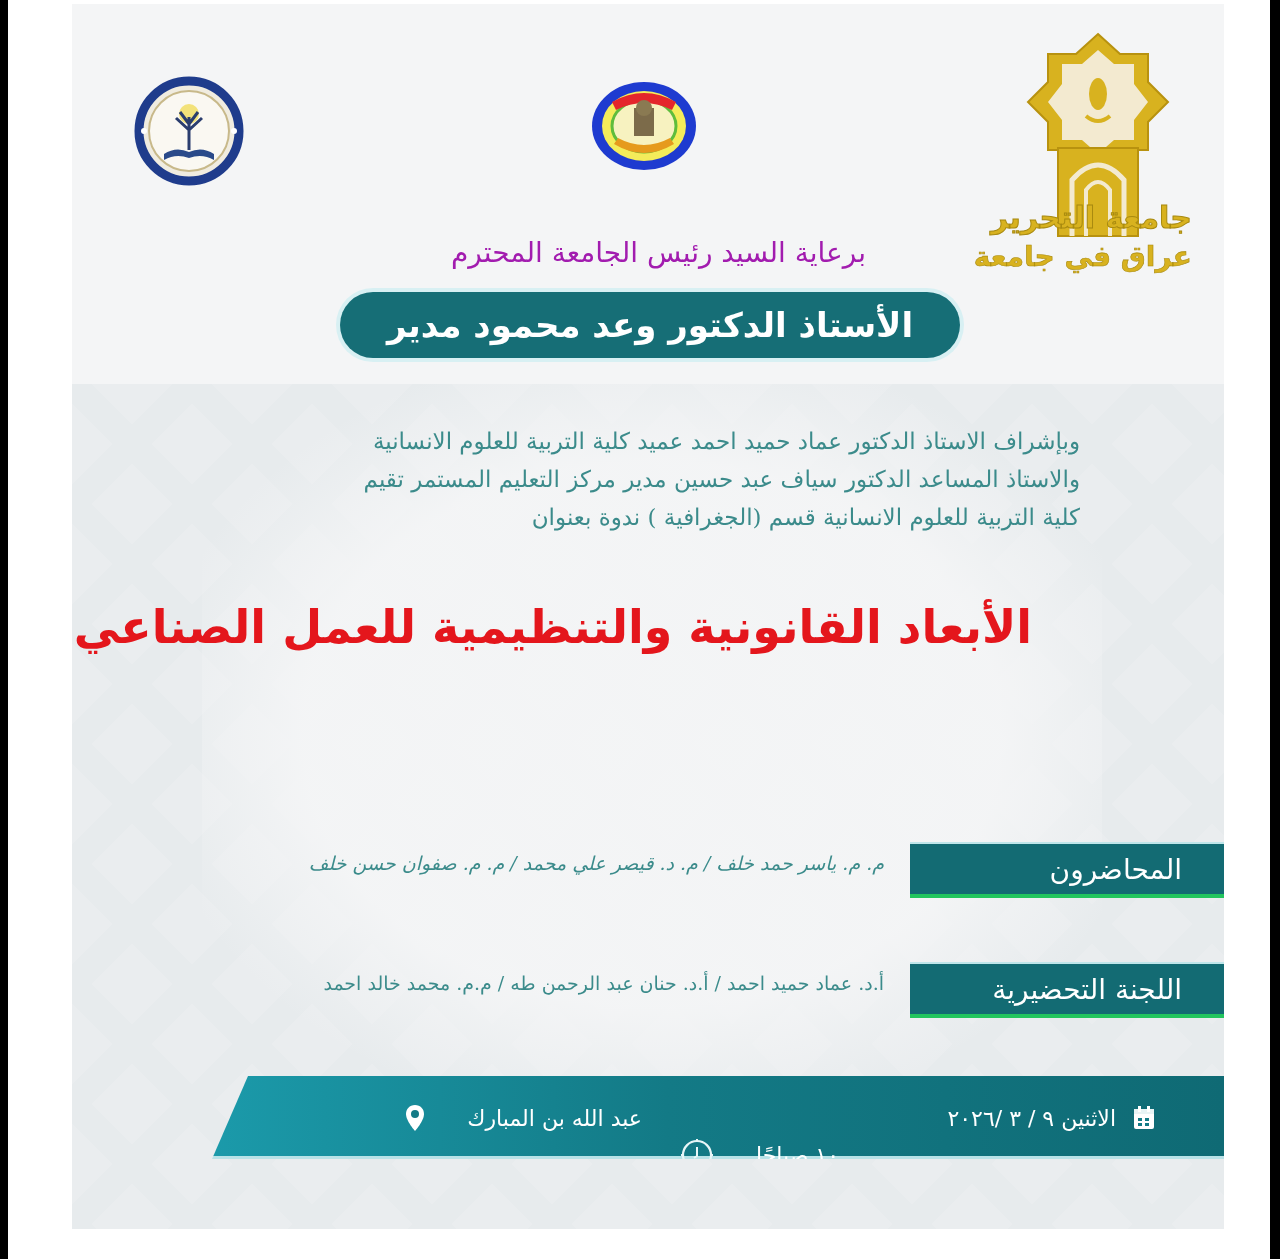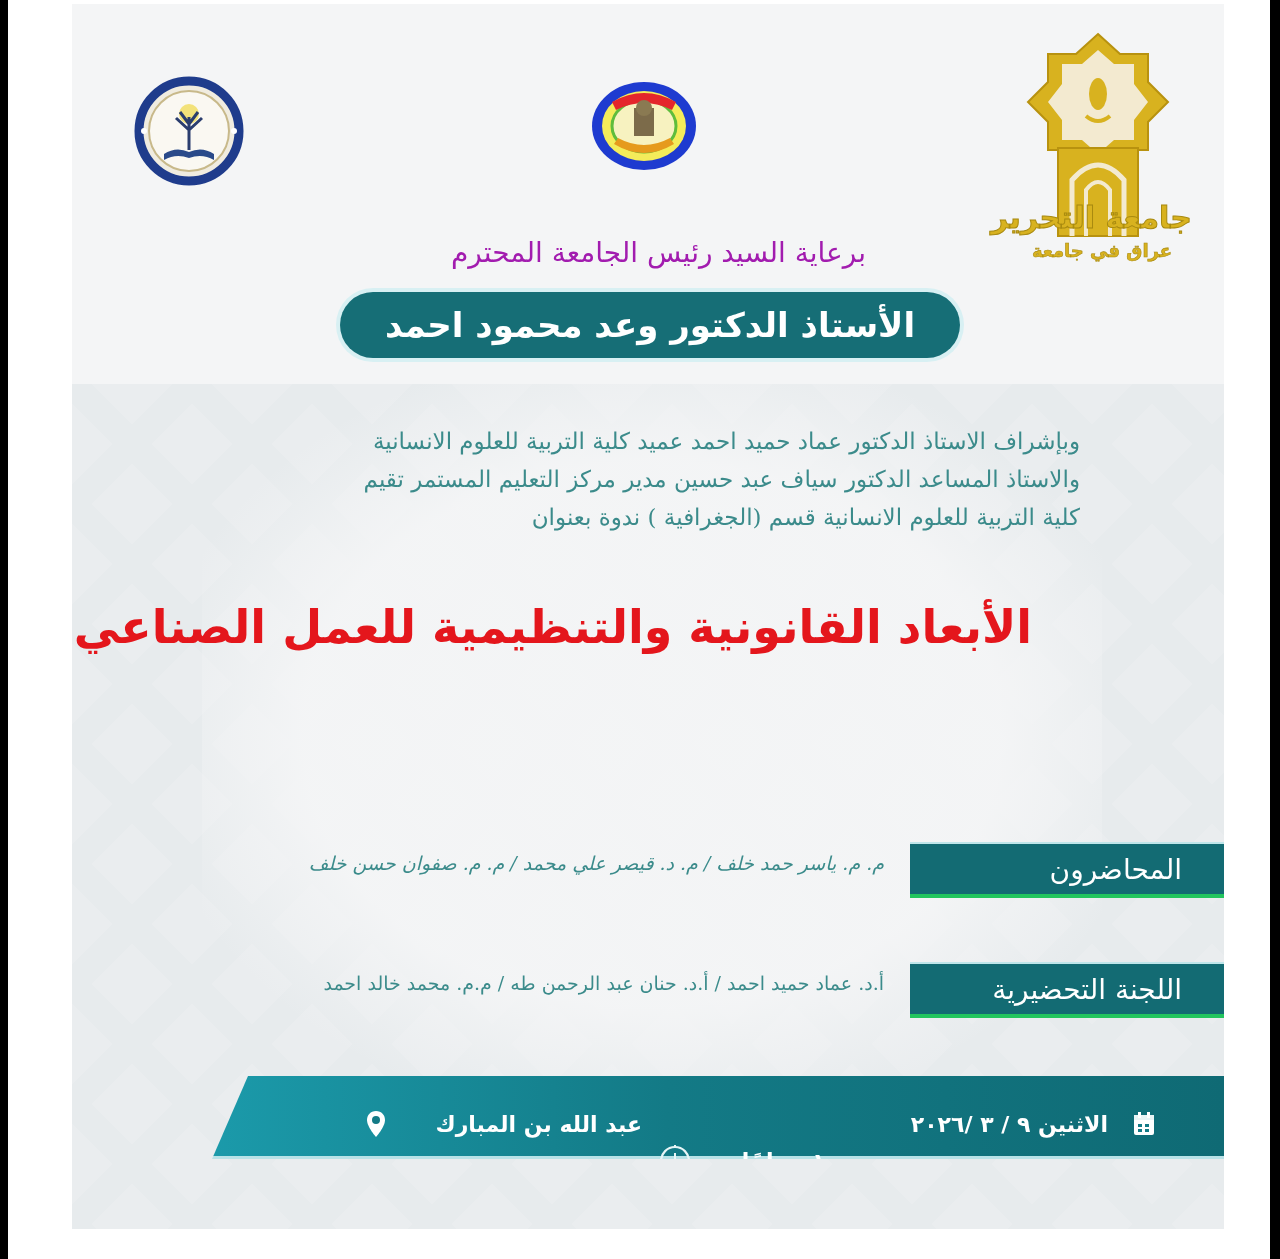--- a/index.html
+++ b/index.html
@@ -79,22 +79,22 @@
   .names-lecturers { top:848px;font-style:italic; }
   .names-committee { top:968px; }
 
   .info-bar {
     position:absolute; left:140px; top:1072px; width:1012px; height:80px;
     background:linear-gradient(90deg, #1b9aaa 0%, #137a86 45%, #0f6a74 100%);
     clip-path:polygon(36px 0, 100% 0, 100% 100%, 0 100%);
     border-bottom:3px solid #b8e2e7;
   }
   .info-item {
-    position:absolute; top:28px; height:40px; display:flex; align-items:center; gap:24px;
-    color:#fff; font-weight:bold; font-size:22px; direction:rtl; white-space:nowrap;
+    position:absolute; top:22px; height:40px; display:flex; align-items:center; gap:16px;
+    color:#fff; font-weight:normal; font-size:22px; direction:rtl; white-space:nowrap;
   }
   .info-date { right:68px; }
   .info-time { right:385px;margin-top:37px; }
   .info-place { right:582px; }
   .icon svg { display:block; }
 </style>
 </head>
 <body>
 
 <div class="frame">
@@ -133,26 +133,26 @@
         </g>
         <polygon points="100,20 116,34 136,34 136,54 150,72 136,90 136,110 116,110 100,124 84,110 64,110 64,90 50,72 64,54 64,34 84,34" fill="#f3ead0"></polygon>
         <ellipse cx="100" cy="64" rx="9" ry="16" fill="#d8b21f"></ellipse>
         <path d="M88 86 Q100 96 112 86" stroke="#d8b21f" stroke-width="4" fill="none"></path>
         <rect x="60" y="118" width="80" height="88" fill="#d8b21f" stroke="#b8920f" stroke-width="2"></rect>
         <path d="M74 206 L74 150 Q100 120 126 150 L126 206" fill="none" stroke="#f3ead0" stroke-width="5"></path>
         <path d="M88 206 L88 160 Q100 144 112 160 L112 206" fill="none" stroke="#f3ead0" stroke-width="4"></path>
       </svg>
     </div>
     <div style="position:absolute; left:940px; top:196px; width:180px; text-align:center; direction:rtl; font-size:30px; font-weight:bold; color:#d8b21f; -webkit-text-stroke:1px #a88a10; white-space:nowrap;">جامعة التحرير</div>
-    <div style="position:absolute; left:940px; top:236px; width:180px; text-align:center; direction:rtl; font-size:18px; font-weight:bold; color:#d8b21f; -webkit-text-stroke:0.6px #a88a10; white-space:nowrap;">عراق في جامعة</div>
+    <div style="position:absolute; left:940px; top:236px; width:180px; text-align:center; direction:rtl; font-size:28px; font-weight:bold; color:#d8b21f; -webkit-text-stroke:0.6px #a88a10; white-space:nowrap;">عراق في جامعة</div>
 
     <div class="patronage">برعاية السيد رئيس الجامعة المحترم</div>
 
     <div class="name-pill">
-      <span>الأستاذ الدكتور وعد محمود احمد</span>
+      <span>الأستاذ الدكتور وعد محمود مدير</span>
     </div>
 
     <div class="supervision">
       <div>وبإشراف  الاستاذ الدكتور عماد حميد احمد عميد كلية التربية للعلوم الانسانية</div>
       <div>والاستاذ المساعد الدكتور سياف عبد حسين مدير مركز التعليم المستمر تقيم</div>
       <div>كلية التربية للعلوم الانسانية قسم (الجغرافية ) ندوة بعنوان</div>
     </div>
 
     <div class="title">الأبعاد القانونية والتنظيمية للعمل الصناعي</div>
 

